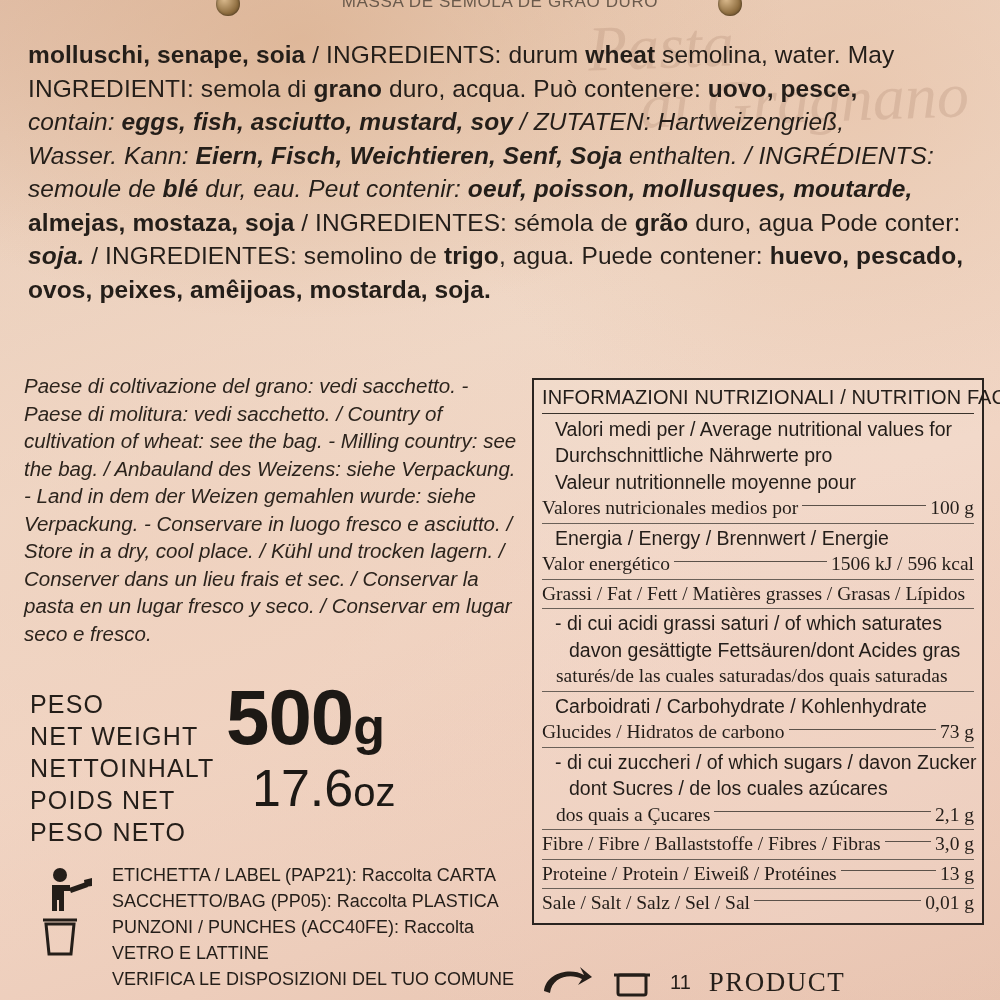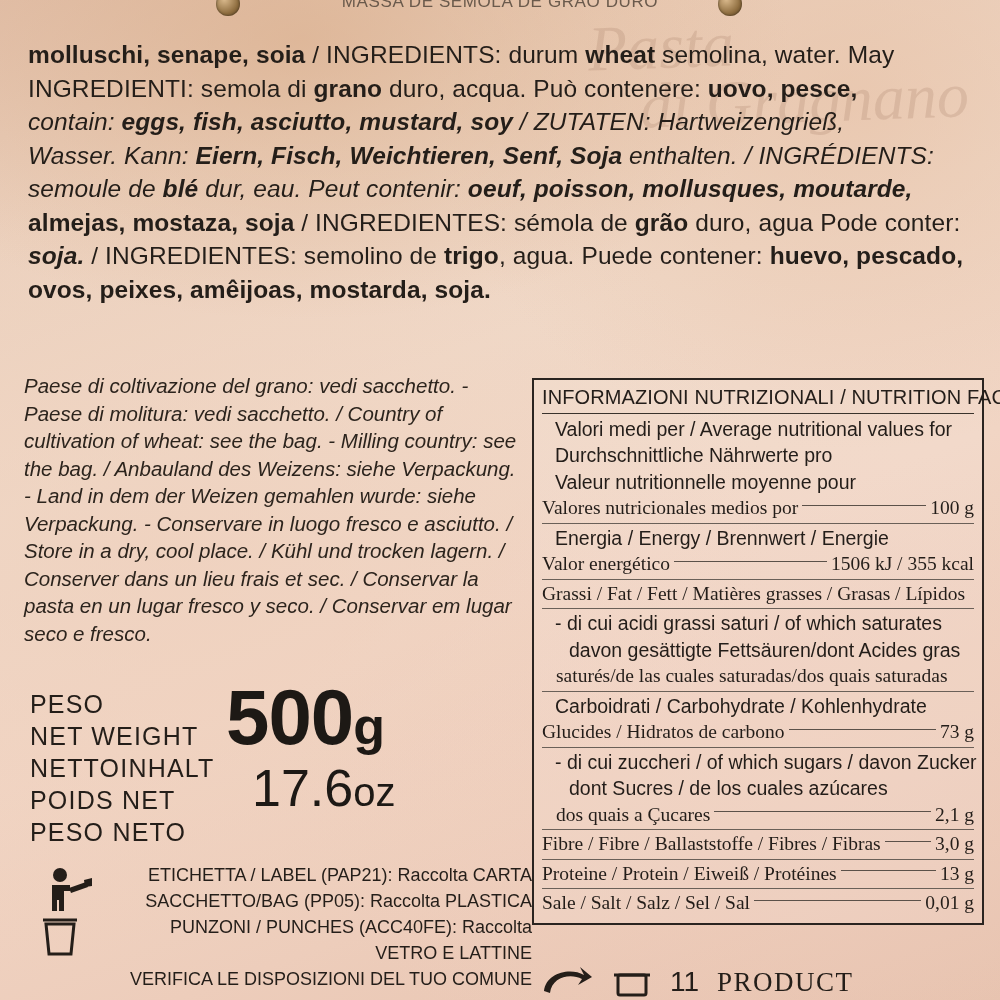--- a/index.html
+++ b/index.html
@@ -136,21 +136,21 @@
   
   #recycling {
     position: absolute;
     left: 112px;
     top: 862px;
     width: 420px;
     font-size: 18px;
     line-height: 26px;
     color: #241e19;
   }
-  #recycling .rw { font-weight: normal; text-align: right; }
+  #recycling .rw { font-weight: normal; }
   #bin-icon {
     position: absolute;
     left: 40px;
     top: 866px;
     width: 62px;
     height: 92px;
   }
 
   
   #nutrition {
@@ -210,21 +210,21 @@
     align-items: center;
     gap: 18px;
   }
   #bottom-strip .product-text {
     font-size: 27px;
     letter-spacing: 1.5px;
     color: #241e19;
     font-family: "Liberation Serif", serif;
   }
   #bottom-strip .num {
-    font-size: 28px;
+    font-size: 20px;
     color: #241e19;
   }
   .arrow-icon {
     width: 54px; height: 34px;
   }
   .pot-icon { width: 40px; height: 34px; }
 </style>
 </head>
 <body>
 
@@ -310,21 +310,21 @@
       <span class="txt">Valores nutricionales medios por</span>
       <span class="dots"></span>
       <span class="val">100 g</span>
     </div>
     <div class="sep"></div>
 
     <div class="plain">Energia / Energy / Brennwert / Energie</div>
     <div class="row">
       <span class="txt">Valor energético</span>
       <span class="dots"></span>
-      <span class="val">1506 kJ / 355 kcal</span>
+      <span class="val">1506 kJ / 596 kcal</span>
     </div>
     <div class="sep"></div>
 
     <div class="row">
       <span class="txt">Grassi / Fat / Fett / Matières grasses / Grasas / Lípidos</span>
 
     </div>
     <div class="sep"></div>
 
     <div class="plain">- di cui acidi grassi saturi / of which saturates</div>

